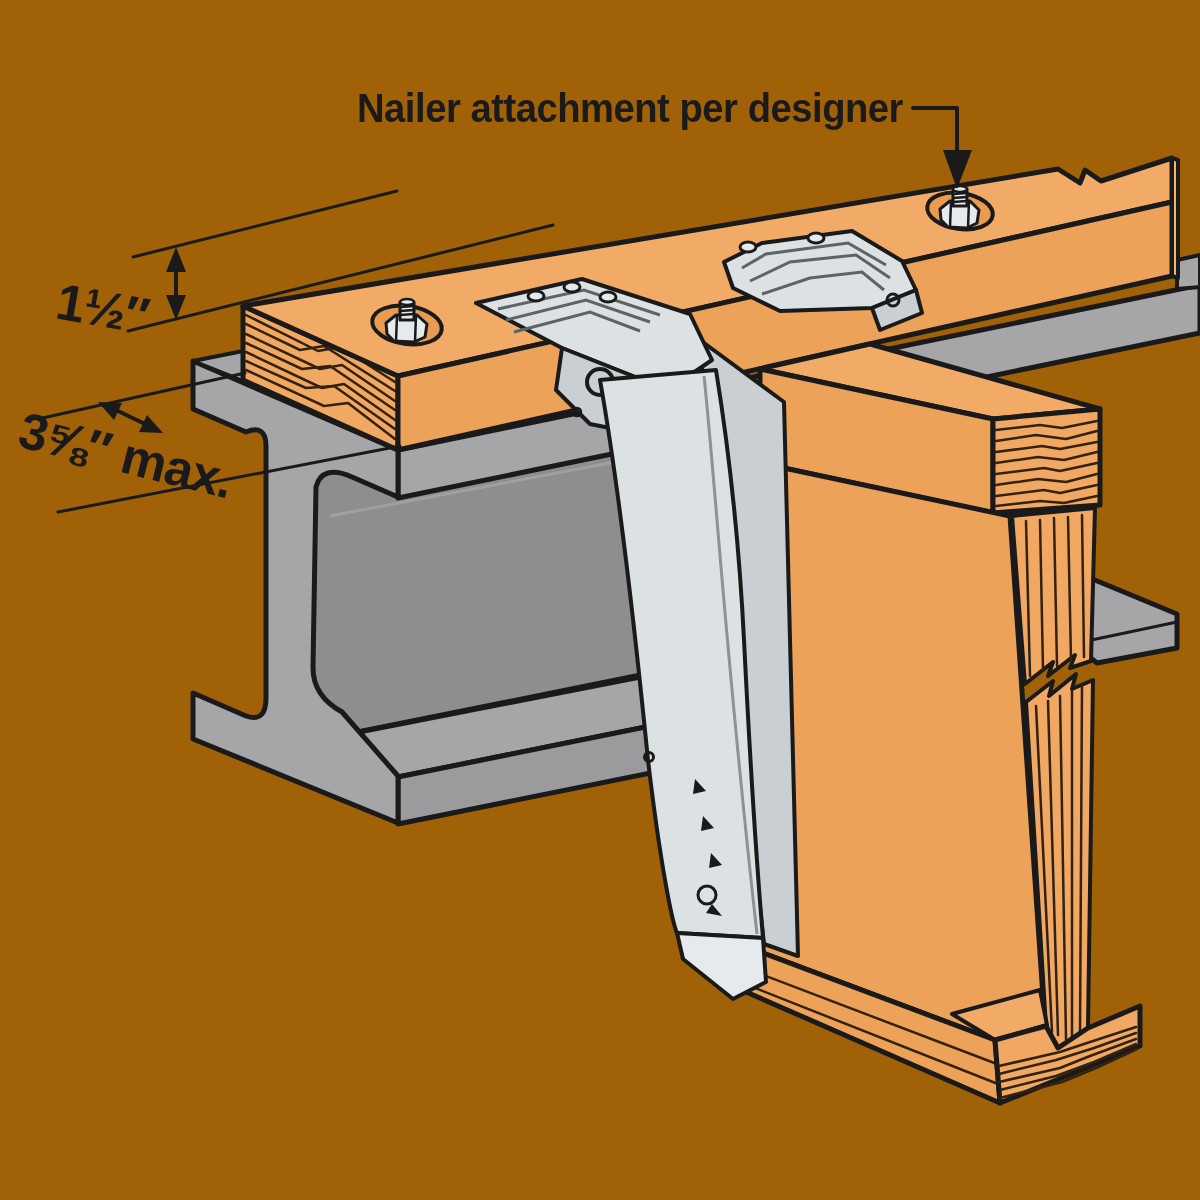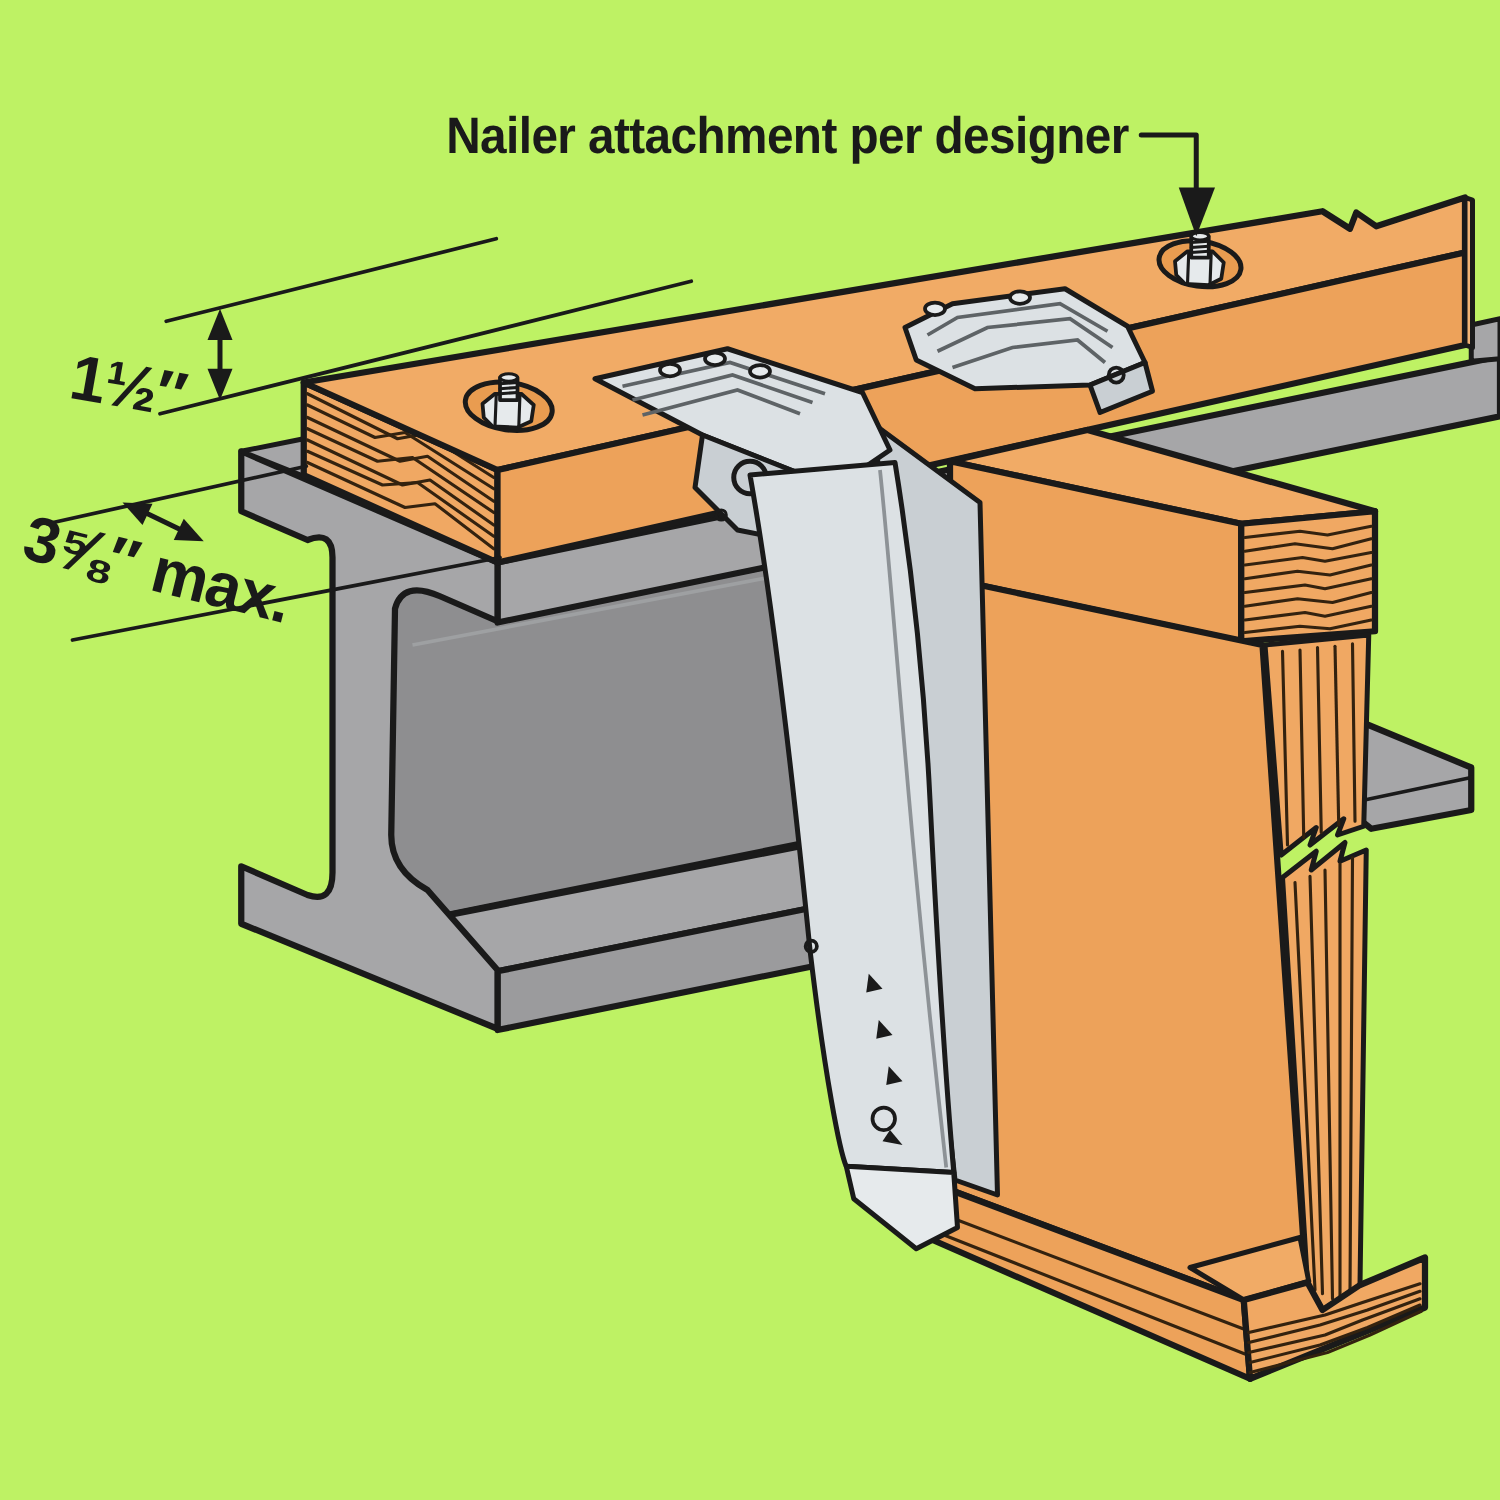--- a/index.html
+++ b/index.html
@@ -1,17 +1,17 @@
 <!DOCTYPE html>
 <html style="--wood_top: #F1AB66; --wood_front: #EDA25A; --wood_end: #F0A863; --wood_cut: #F3B475; --grain: #33220F; --steel: #A6A6A8; --steel_dark: #8E8E90; --steel_mid: #9B9B9D; --hanger: #DCE1E4; --hanger_light: #E6EAEC; --hanger_dark: #C9CFD3; --line: #1A1A1A;"><head>
 <meta charset="utf-8">
 <style>
   html,body{margin:0;padding:0;background:#ffffff;}
   body{width:1200px;height:1200px;font-family:"Liberation Sans",sans-serif;}
-  #stage{width:1200px;height:1200px;position:relative;background:#bef264;}
+  #stage{width:1200px;height:1200px;position:relative;background:#a16207;}
   svg{display:block;}
   
   .wood-top{fill:var(--wood_top);}
   .wood-front{fill:var(--wood_front);}
   .wood-end{fill:var(--wood_end);}
   .wood-cut{fill:var(--wood_cut);}
   .steel{fill:var(--steel);}
   .steel-dark{fill:var(--steel_dark);}
   .steel-mid{fill:var(--steel_mid);}
   .hanger{fill:var(--hanger);}

